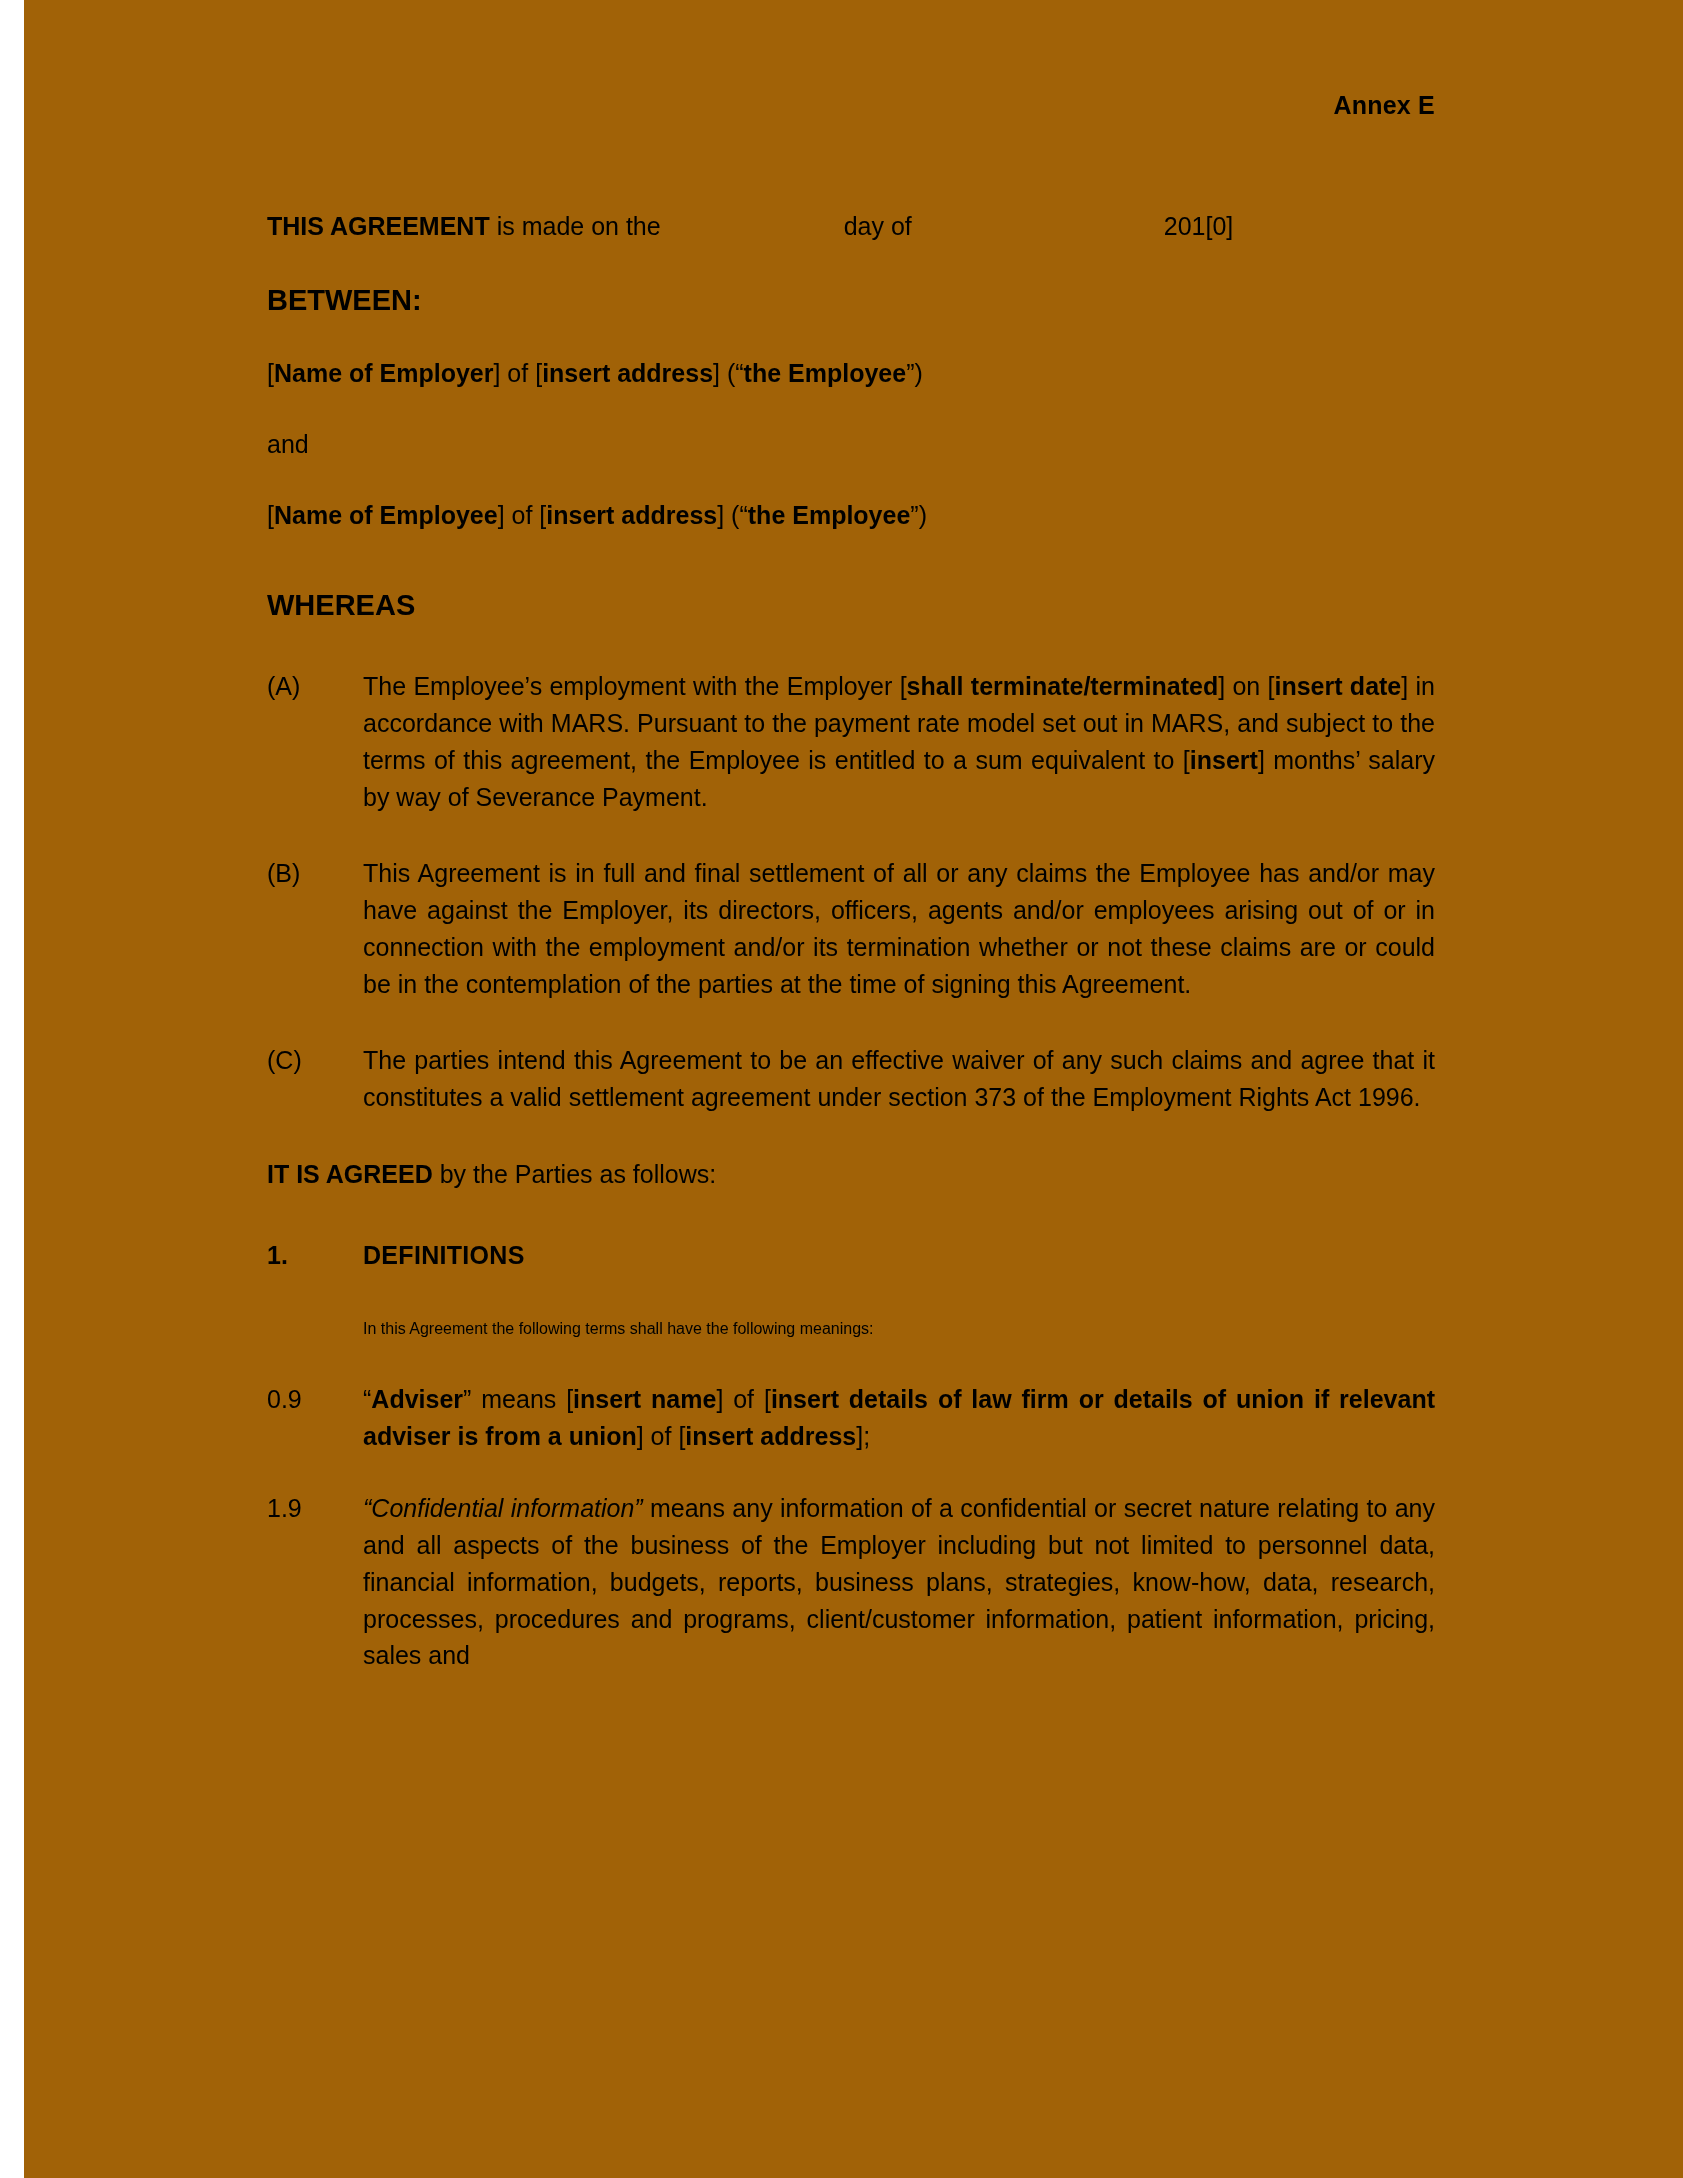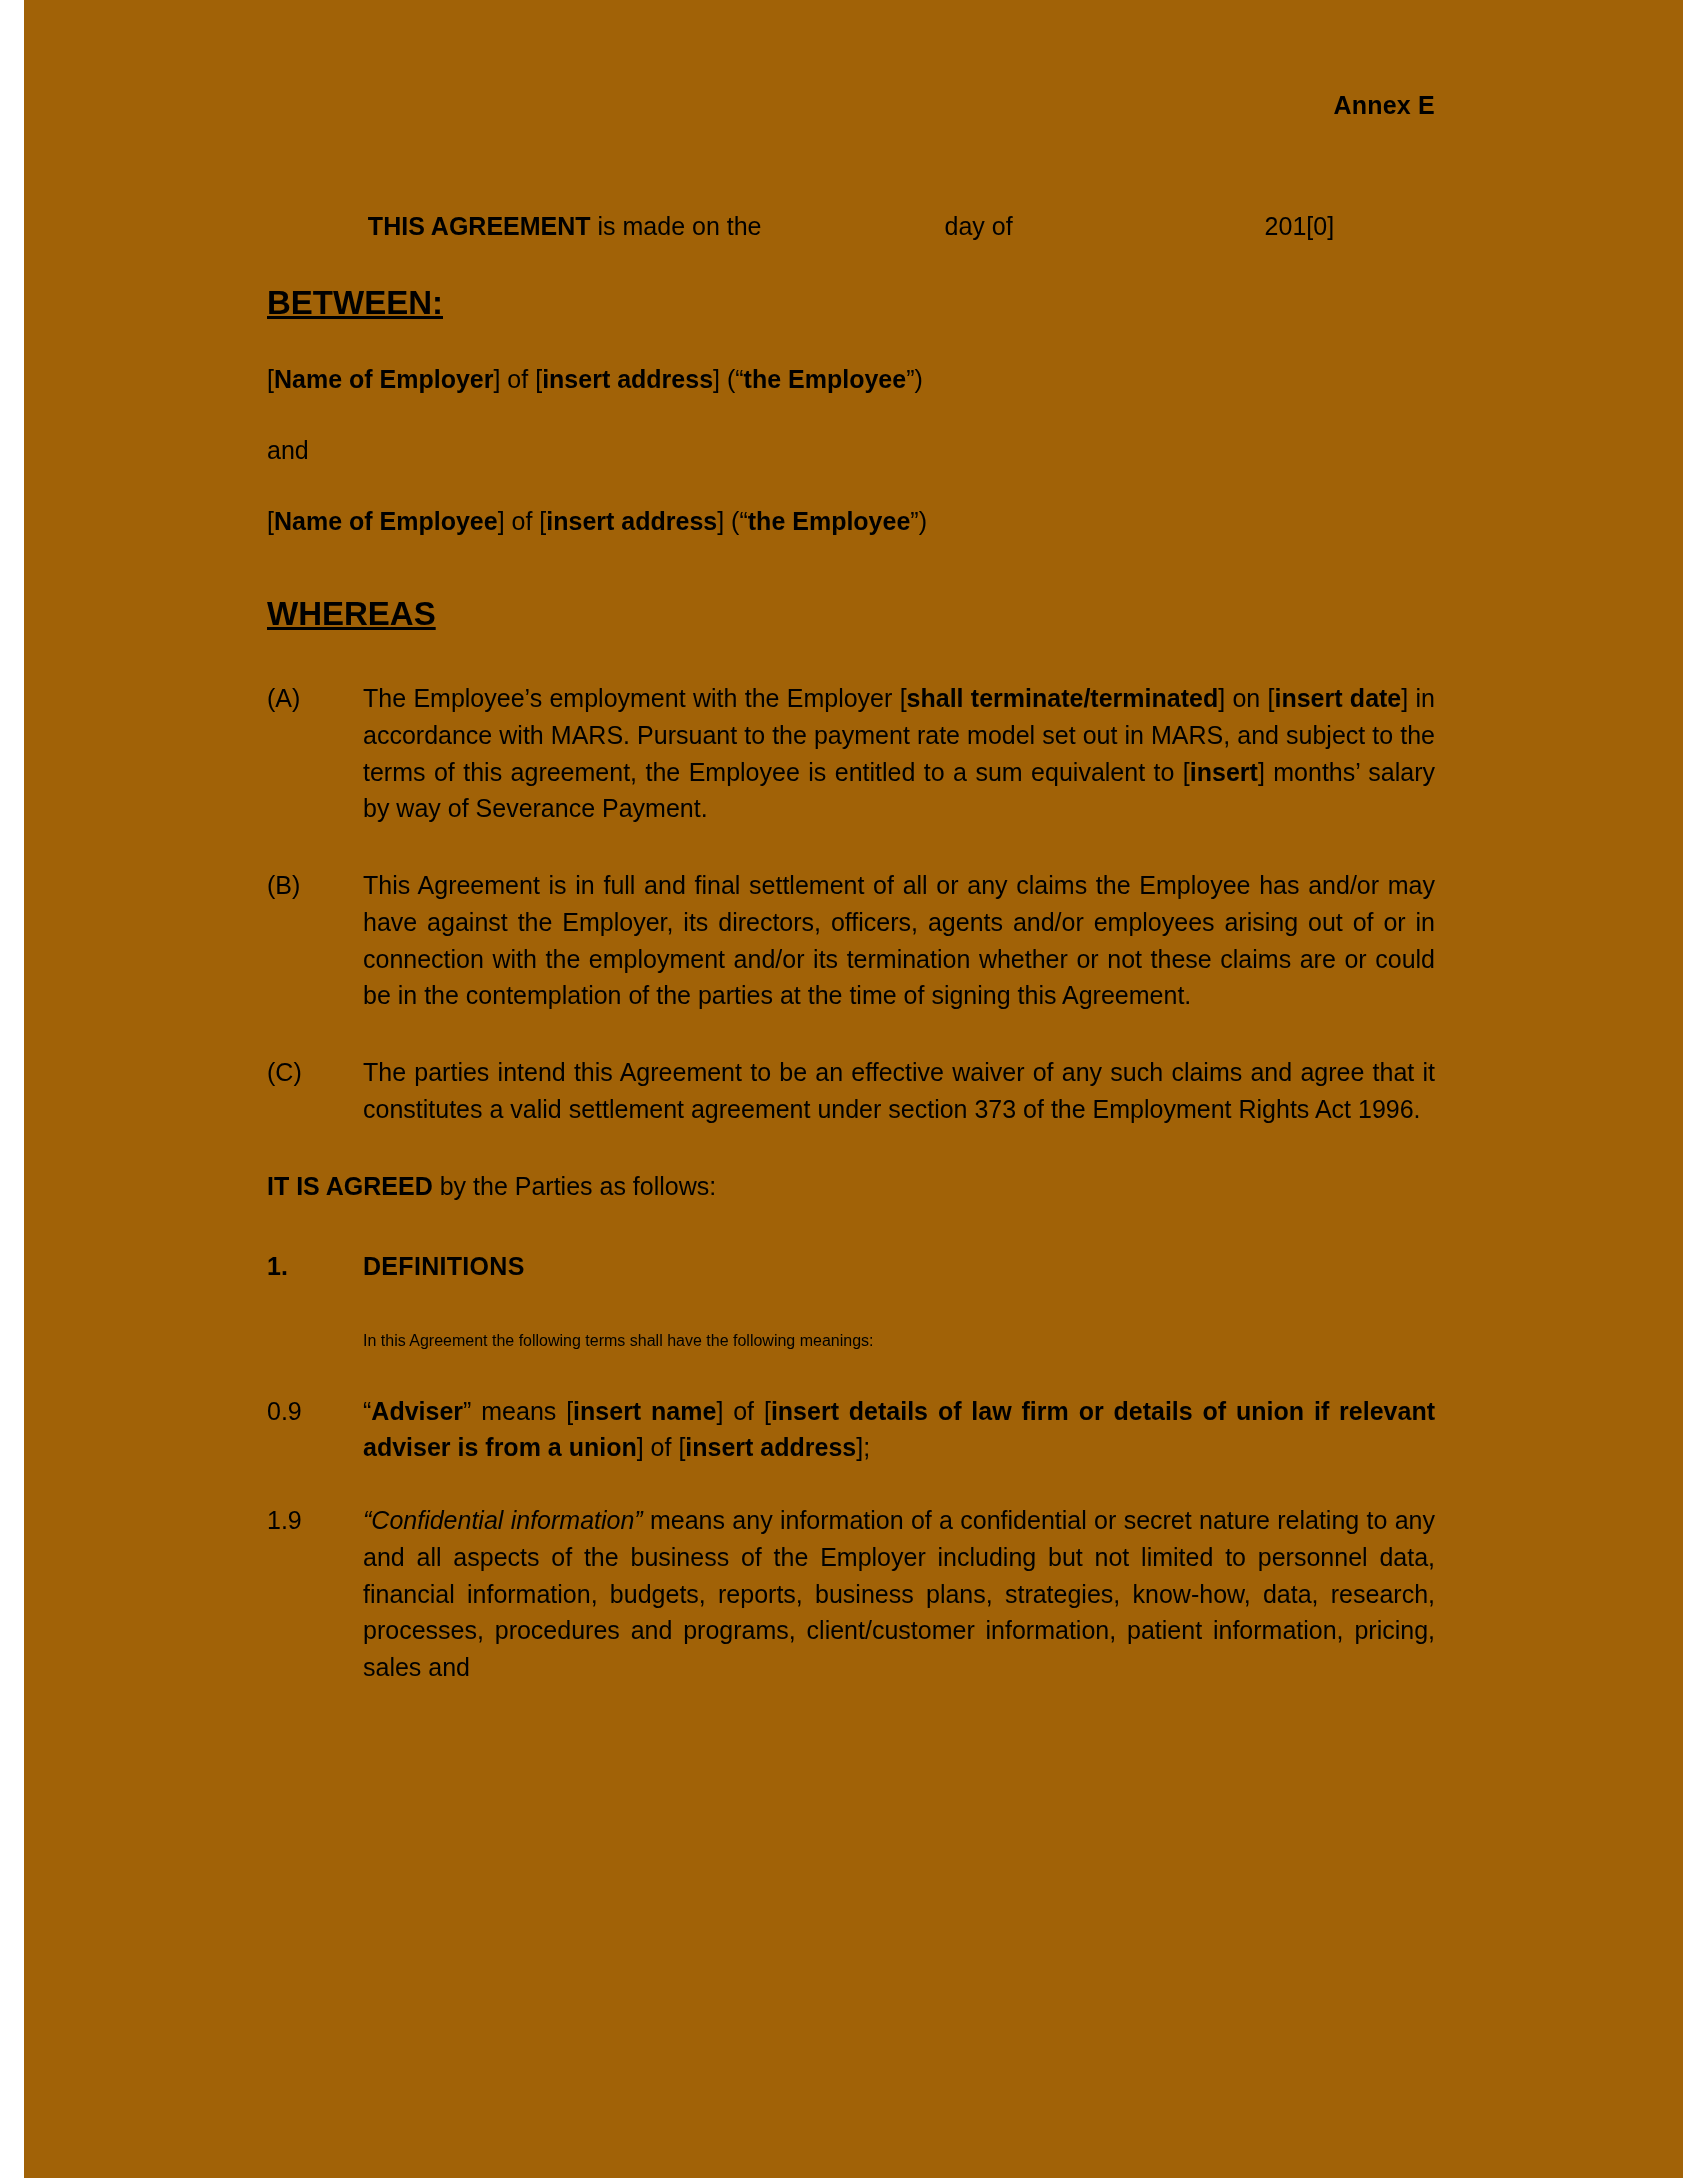--- a/index.html
+++ b/index.html
@@ -54,32 +54,30 @@
   .plain { font-weight: normal; }
 
   
   .agreement-line {
     font-size: 25px;
     line-height: 1.47;
     margin: 0 0 34px 0;
     display: flex;
     align-items: baseline;
     white-space: nowrap;
-    justify-content: center;
   }
   .agreement-line .seg-lead { flex: 0 0 auto; }
   .agreement-line .tabgap-1 { flex: 0 0 183px; }
   .agreement-line .tabgap-2 { flex: 0 0 252px; }
 
   .heading {
-    font-size: 33px;
+    font-size: 29px;
     font-weight: bold;
     line-height: 1.47;
     margin: 0 0 34px 0;
-    text-decoration: underline;
   }
   .heading.whereas {
     margin-top: 50px;
     margin-bottom: 42px;
   }
 
   
   .recital {
     display: flex;
     margin: 0 0 40px 0;

